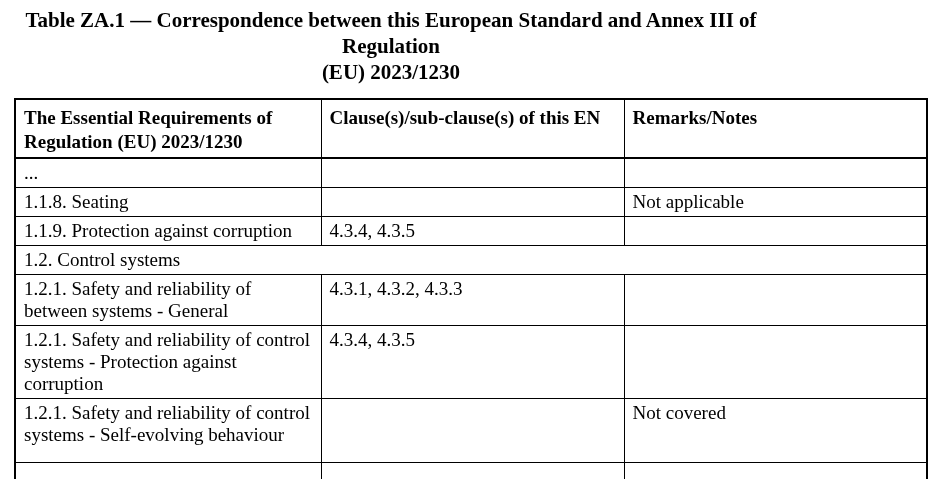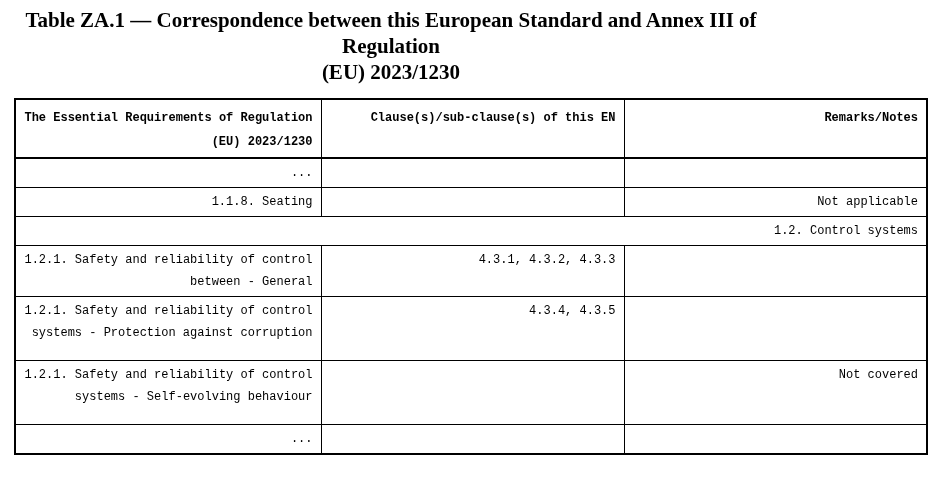--- a/index.html
+++ b/index.html
@@ -29,27 +29,26 @@
   table.za-table {
     border-collapse: collapse;
     table-layout: fixed;
     width: 912px;
     margin: 13px 0 0 14px;
     border: 2px solid #000000;
   }
   table.za-table td, table.za-table th {
     border: 1px solid #000000;
     vertical-align: top;
-    text-align: right;
+    text-align: left;
     padding: 3px 8px 3px 8px;
-    font-size: 12px;
+    font-size: 19px;
     line-height: 22px;
     overflow: hidden;
     box-sizing: border-box;
-    font-family: Liberation Mono, monospace;
   }
   table.za-table thead th {
     font-weight: bold;
     border-bottom: 2px solid #000000;
     padding-top: 6px;
     line-height: 24px;
     height: 57px;
   }
   tr.r-single  td { height: 28px; }
   tr.r-ellipsis td { height: 29px; }
@@ -84,25 +83,30 @@
       <tr class="r-ellipsis">
         <td>...</td>
         <td></td>
         <td></td>
       </tr>
       <tr class="r-single">
         <td>1.1.8. Seating</td>
         <td></td>
         <td>Not applicable</td>
       </tr>
+      <tr class="r-single">
+        <td>1.1.9. Protection against corruption</td>
+        <td>4.3.4, 4.3.5</td>
+        <td></td>
+      </tr>
       <tr class="r-span">
         <td colspan="3">1.2. Control systems</td>
       </tr>
       <tr class="r-two">
-        <td>1.2.1. Safety and reliability of control between - General</td>
+        <td>1.2.1. Safety and reliability of between systems - General</td>
         <td>4.3.1, 4.3.2, 4.3.3</td>
         <td></td>
       </tr>
       <tr class="r-three">
         <td>1.2.1. Safety and reliability of control systems - Protection against corruption</td>
         <td>4.3.4, 4.3.5</td>
         <td></td>
       </tr>
       <tr class="r-three">
         <td>1.2.1. Safety and reliability of control systems - Self-evolving behaviour</td>

